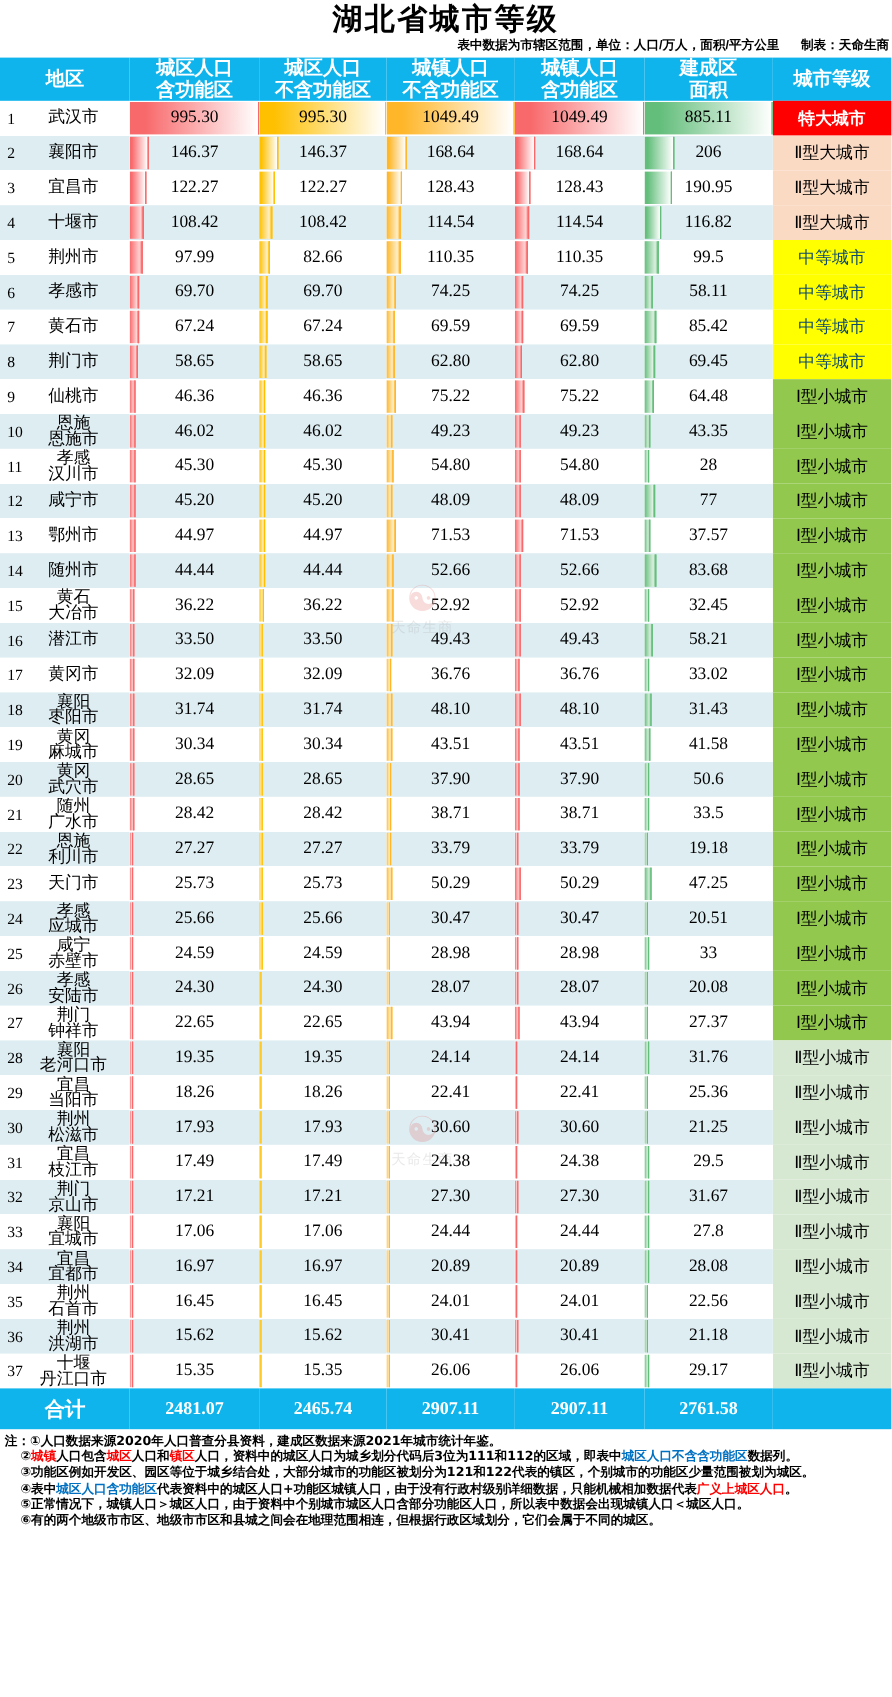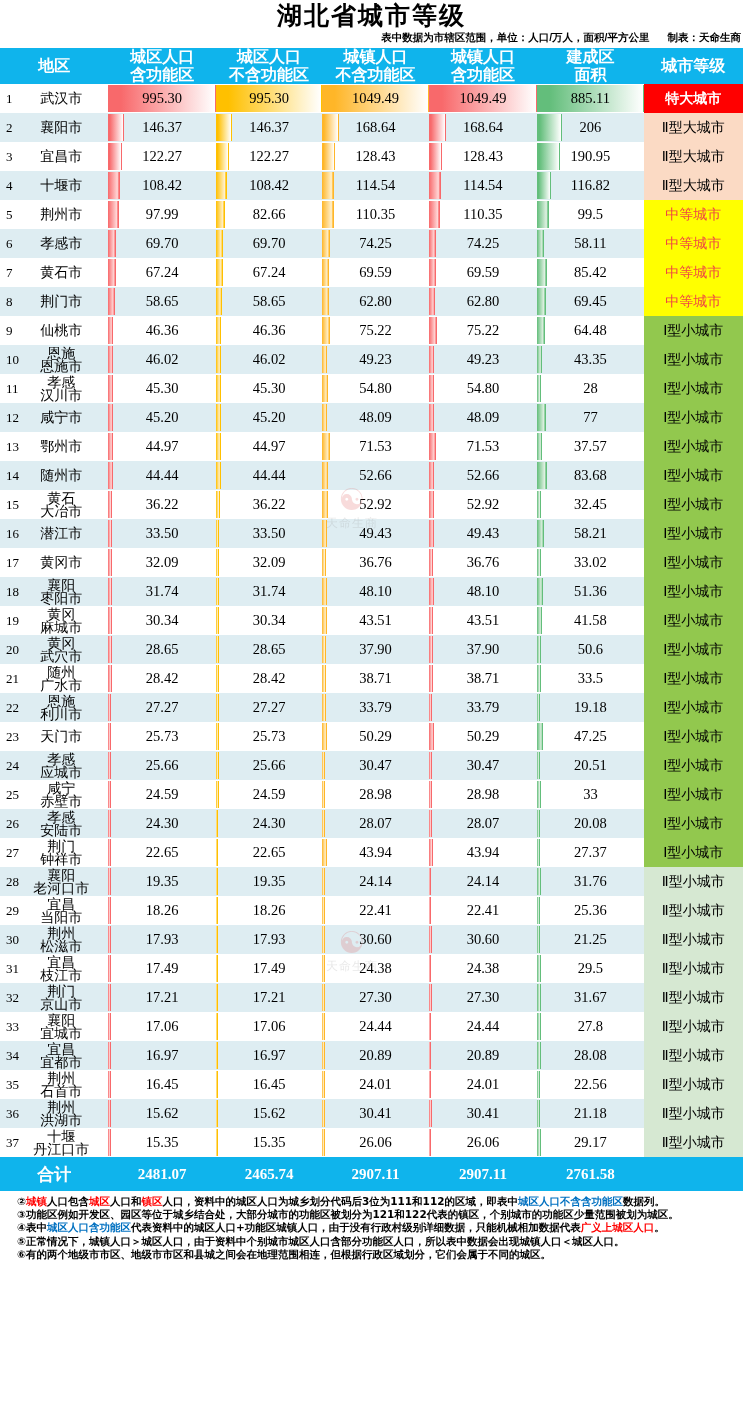--- a/index.html
+++ b/index.html
@@ -106,21 +106,21 @@
 
   
   td.grade{
     text-align:center;
     font-size:14px;
     font-family:"DejaVu Sans","Liberation Sans",sans-serif;
     border-bottom:0;
   }
   td.grade.g-mega{ background:#FF0000; color:#ffffff; font-weight:bold; }
   td.grade.g-big2{ background:#FBDAC4; color:#000; }
-  td.grade.g-mid { background:#FFFF00; color:#ef4444;margin-top:16px; }
+  td.grade.g-mid { background:#FFFF00; color:#0c4a6e;margin-top:16px; }
   td.grade.g-sm1 { background:#92C84E; color:#000; }
   td.grade.g-sm2 { background:#D6E8D2; color:#000; }
 
   
   tr.total td{
     background:#0FB4EC;
     color:#ffffff;
     font-weight:bold;
     height:34px;
     text-align:center;
@@ -418,21 +418,21 @@
           <span class="rank">18</span>
           <span class="name">
             <span class="l1">襄阳</span>
             <span class="l2">枣阳市</span>
           </span>
         </td>
         <td class="cell bar"><span class="fill" style="width: 3.18899%; background: linear-gradient(to right, rgb(248, 105, 107) 0%, rgb(255, 214, 214) 85%, rgb(248, 105, 107) 100%); border-right: 1px solid rgb(248, 105, 107);"></span><span class="txt">31.74</span></td>
         <td class="cell bar"><span class="fill" style="width: 3.18899%; background: linear-gradient(to right, rgb(255, 192, 0) 0%, rgb(255, 240, 204) 85%, rgb(255, 192, 0) 100%); border-right: 1px solid rgb(255, 192, 0);"></span><span class="txt">31.74</span></td>
         <td class="cell bar"><span class="fill" style="width: 4.58318%; background: linear-gradient(to right, rgb(255, 182, 40) 0%, rgb(255, 240, 204) 85%, rgb(255, 182, 40) 100%); border-right: 1px solid rgb(255, 182, 40);"></span><span class="txt">48.10</span></td>
         <td class="cell bar"><span class="fill" style="width: 4.58318%; background: linear-gradient(to right, rgb(248, 105, 107) 0%, rgb(255, 214, 214) 85%, rgb(248, 105, 107) 100%); border-right: 1px solid rgb(248, 105, 107);"></span><span class="txt">48.10</span></td>
-        <td class="cell bar"><span class="fill" style="width: 5.80267%; background: linear-gradient(to right, rgb(99, 190, 123) 0%, rgb(223, 240, 226) 85%, rgb(99, 190, 123) 100%); border-right: 1px solid rgb(99, 190, 123);"></span><span class="txt">51.36</span></td>
+        <td class="cell bar"><span class="fill" style="width: 5.80267%; background: linear-gradient(to right, rgb(99, 190, 123) 0%, rgb(223, 240, 226) 85%, rgb(99, 190, 123) 100%); border-right: 1px solid rgb(99, 190, 123);"></span><span class="txt">31.43</span></td>
         <td class="grade g-sm1">Ⅰ型小城市</td>
       </tr>
       <tr class="drow r-odd">
         <td class="cell region">
           <span class="rank">19</span>
           <span class="name">
             <span class="l1">黄冈</span>
             <span class="l2">麻城市</span>
           </span>
         </td>
@@ -727,18 +727,19 @@
 <div class="watermark" id="wm1">
   <div class="mk">☯</div>
   <div class="wt">天命生商</div>
 </div>
 <div class="watermark" id="wm2">
   <div class="mk">☯</div>
   <div class="wt">天命生商</div>
 </div>
 
 <div id="notes">
+    <div class="note"><span>注：①</span><span>人口数据来源2020年人口普查分县资料，建成区数据来源2021年城市统计年鉴。</span></div>
     <div class="note indent"><span>②</span><span class="hl-red">城镇</span><span>人口包含</span><span class="hl-red">城区</span><span>人口和</span><span class="hl-red">镇区</span><span>人口，资料中的城区人口为城乡划分代码后3位为111和112的区域，即表中</span><span class="hl-blue">城区人口不含含功能区</span><span>数据列。</span></div>
     <div class="note indent"><span>③</span><span>功能区例如开发区、园区等位于城乡结合处，大部分城市的功能区被划分为121和122代表的镇区，个别城市的功能区少量范围被划为城区。</span></div>
     <div class="note indent"><span>④</span><span>表中</span><span class="hl-blue">城区人口含功能区</span><span>代表资料中的城区人口+功能区城镇人口，由于没有行政村级别详细数据，只能机械相加数据代表</span><span class="hl-red">广义上城区人口</span><span>。</span></div>
     <div class="note indent"><span>⑤</span><span>正常情况下，城镇人口＞城区人口，由于资料中个别城市城区人口含部分功能区人口，所以表中数据会出现城镇人口＜城区人口。</span></div>
     <div class="note indent"><span>⑥</span><span>有的两个地级市市区、地级市市区和县城之间会在地理范围相连，但根据行政区域划分，它们会属于不同的城区。</span></div>
   </div>
 
 </body></html>

